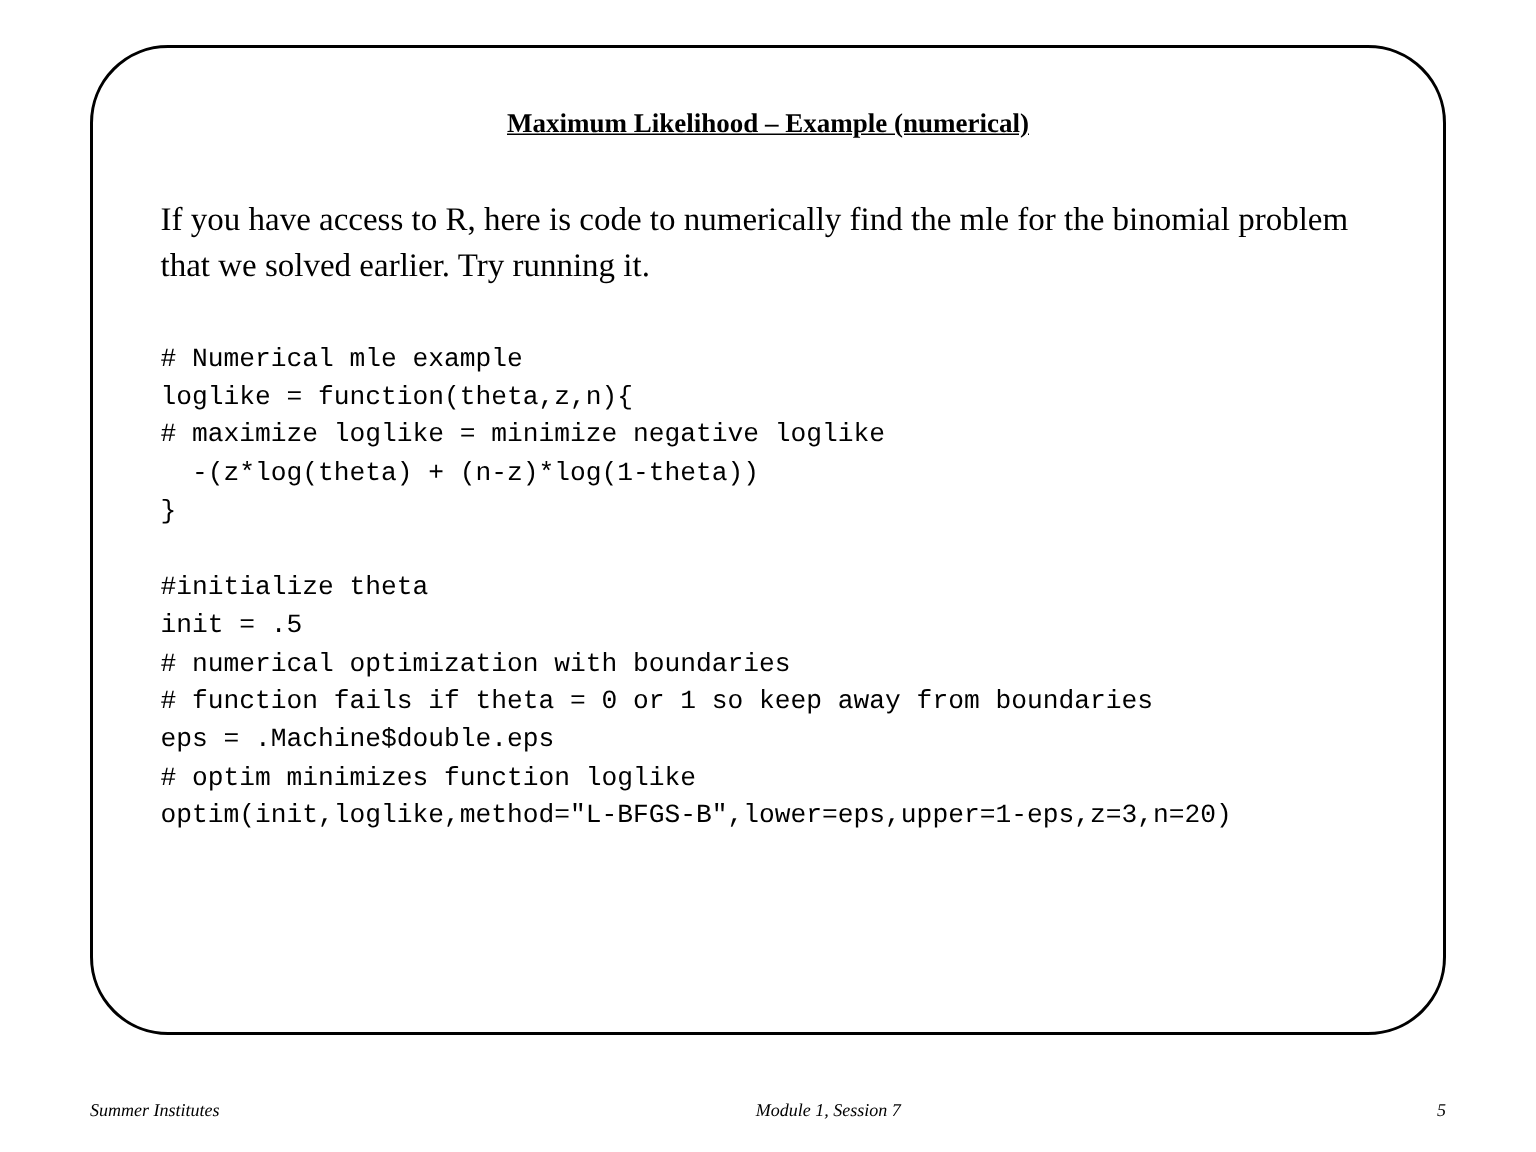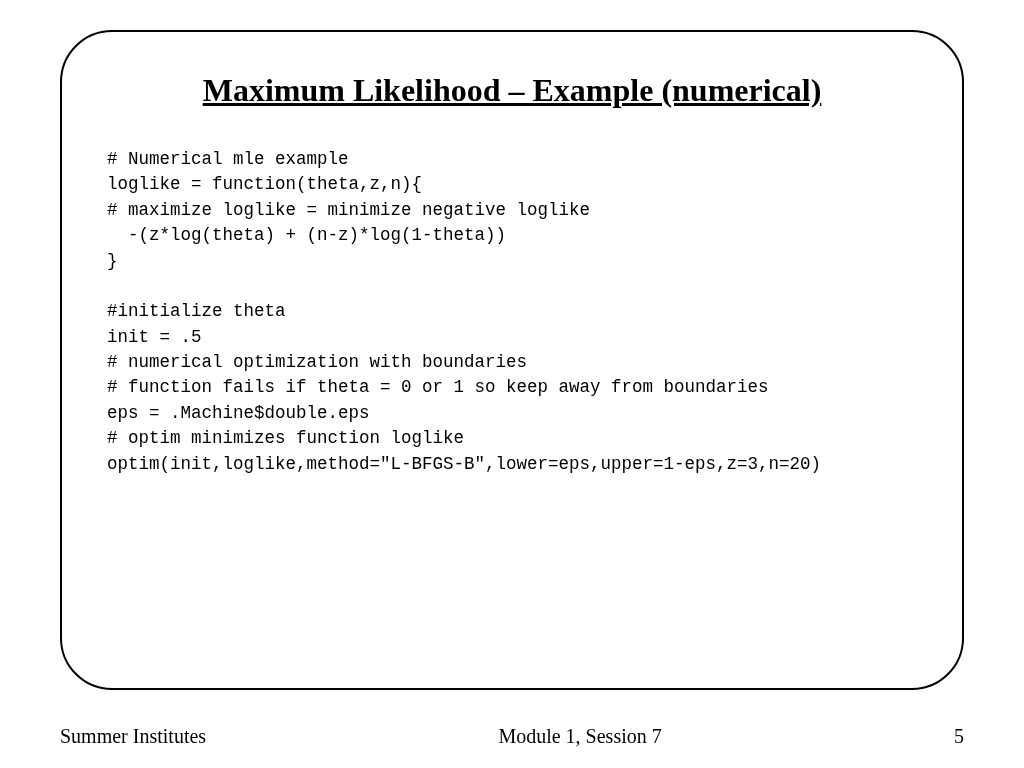--- a/index.html
+++ b/index.html
@@ -20,21 +20,21 @@
   .frame {
     border: 2.5px solid #000000;
     border-radius: 52px;
     width: 100%;
     height: 660px;
     padding: 40px 45px 30px 45px;
     position: relative;
   }
   .slide-title {
     text-align: center;
-    font-size: 32px;
+    font-size: 18px;
     font-weight: bold;
     text-decoration: underline;
     margin-bottom: 38px;
   }
   .intro {
     font-size: 22px;
     line-height: 1.4;
     margin-bottom: 35px;
   }
   .code {
@@ -43,32 +43,34 @@
     line-height: 1.45;
     white-space: pre;
   }
   .footer {
     position: absolute;
     bottom: 20px;
     left: 60px;
     right: 60px;
     display: flex;
     justify-content: space-between;
-    font-size: 20px;
+    font-size: 12px;
+    font-style: italic;
   }
   .footer-left { text-align: left; }
   .footer-center { text-align: center; flex: 1; }
   .footer-right { text-align: right; }
 </style>
 </head>
 <body>
 
 <div class="page">
   <div class="frame">
     <h1 class="slide-title">Maximum Likelihood – Example (numerical)</h1>
+    <p class="intro">If you have access to R, here is code to numerically find the mle for the binomial problem that we solved earlier. Try running it.</p>
     <pre class="code"># Numerical mle example
 loglike = function(theta,z,n){
 # maximize loglike = minimize negative loglike
   -(z*log(theta) + (n-z)*log(1-theta))
 }
 
 #initialize theta
 init = .5
 # numerical optimization with boundaries
 # function fails if theta = 0 or 1 so keep away from boundaries

